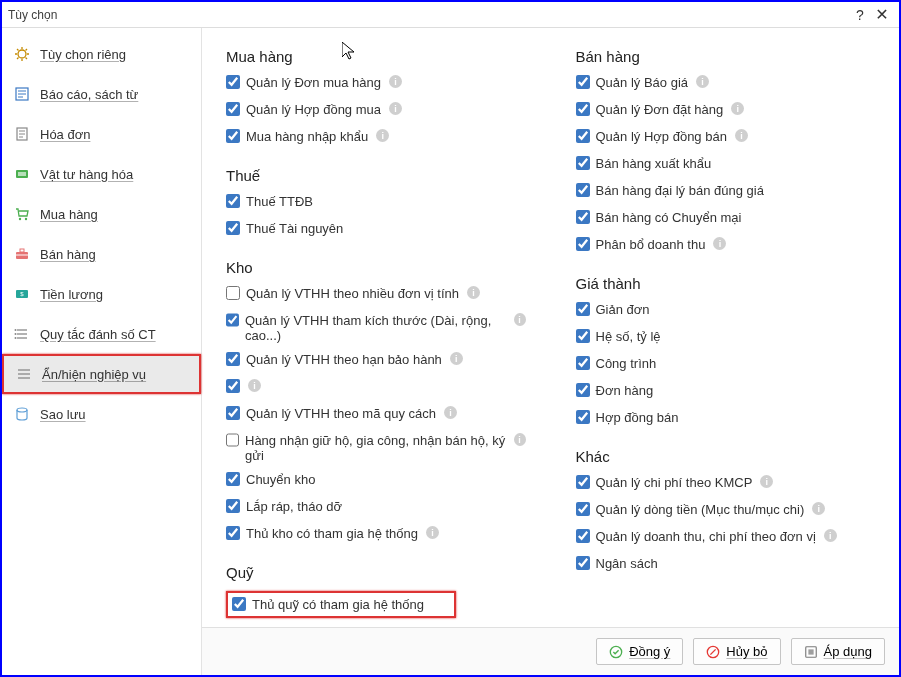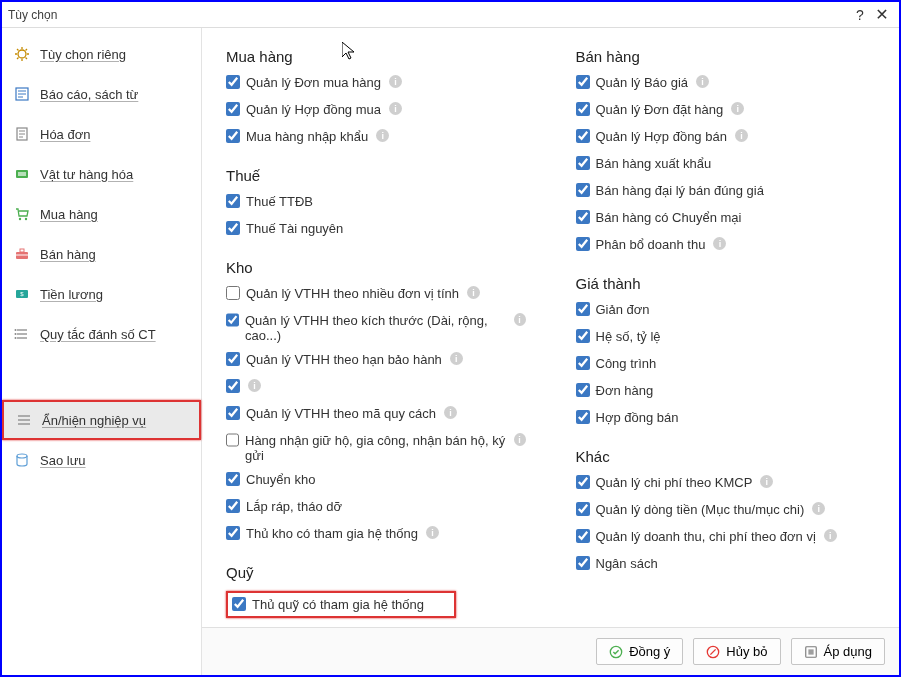--- a/index.html
+++ b/index.html
@@ -8,39 +8,39 @@
 .titlebar { height: 26px; background: #fff; border-bottom: 1px solid #ddd; display: flex; align-items: center; padding: 0 6px; }
 .titlebar-title { flex: 1; font-size: 12px; color: #404040; }
 .titlebar-help, .titlebar-close { width: 22px; height: 22px; display: flex; align-items: center; justify-content: center; font-size: 14px; color: #333; cursor: pointer; }
 .titlebar-close { font-size: 16px; }
 .body { flex: 1; display: flex; overflow: hidden; }
 .sidebar { width: 200px; border-right: 1px solid #e3e3e3; background: #fff; padding-top: 6px; }
 .sidebar-item { display: flex; align-items: center; height: 40px; padding: 0 12px; cursor: pointer; gap: 10px; }
 .sidebar-item.active { background: #eaeaea; }
 .sidebar-item-label { text-decoration: underline; text-decoration-color: rgba(0,0,0,0.3); text-underline-offset: 2px; color: #333; }
 .highlight-red { border: 2px solid #d33; box-shadow: 0 0 2px #d33; }
-.sidebar .highlight-red { border: 2px solid #d33; margin-top: 46px; }
+.sidebar .highlight-red { border: 2px solid #d33; }
 .icon { width: 16px; height: 16px; display: inline-flex; align-items: center; justify-content: center; flex-shrink: 0; }
 
 .content { flex: 1; display: flex; flex-direction: column; overflow: hidden; }
 .scroll { flex: 1; overflow: auto; padding: 20px 24px 10px 24px; position: relative; }
 .columns { display: flex; gap: 50px; }
 .col { flex: 1; min-width: 0; }
 .section { margin-bottom: 20px; }
 .section-title { font-size: 15px; color: #222; margin-bottom: 10px; font-weight: 400; }
 .check-row { display: flex; align-items: flex-start; gap: 6px; margin-bottom: 9px; min-height: 18px; }
 .check-row input[type="checkbox"] { width: 14px; height: 14px; accent-color: #3b78c3; cursor: pointer; }
 .check-row label { cursor: pointer; }
 .info-icon { width: 13px; height: 13px; border-radius: 50%; background: #cfcfcf; color: #fff; font-size: 9px; font-weight: bold; display: inline-flex; align-items: center; justify-content: center; margin-left: 2px; cursor: default; }
 .check-row.highlight-red { display: inline-flex; padding: 4px 30px 4px 4px; }
 
 .footer { border-top: 1px solid #e0e0e0; padding: 10px 14px; display: flex; justify-content: flex-end; gap: 10px; background: #fafafa; }
 .btn { display: inline-flex; align-items: center; gap: 6px; border: 1px solid #c5c5c5; background: #fdfdfd; padding: 5px 12px; font-size: 13px; cursor: pointer; border-radius: 2px; }
 .btn .icon { width: 14px; height: 14px; }
-.btn-label { text-decoration-color: rgba(0,0,0,0.25); text-underline-offset: 2px; }
+.btn-label { text-decoration: underline; text-decoration-color: rgba(0,0,0,0.25); text-underline-offset: 2px; }
 
 .cursor-arrow { position: absolute; left: 140px; top: 14px; pointer-events: none; }
 
 
 .scroll::-webkit-scrollbar { width: 16px; }
 .scroll::-webkit-scrollbar-thumb { background: #c7c7c7; border: 3px solid #fff; border-radius: 8px; }
 .scroll::-webkit-scrollbar-track { background: #f5f5f5; }
 </style>
 </head>
 <body>
@@ -208,21 +208,21 @@
               </div>
               <div class="section">
                 <div class="section-title">Kho</div>
                 <div class="check-row">
                   <input type="checkbox" style="">
                   <label>Quản lý VTHH theo nhiều đơn vị tính</label>
                   <span class="info-icon">i</span>
                 </div>
                 <div class="check-row">
                   <input type="checkbox" checked="" style="">
-                  <label>Quản lý VTHH theo kích thước (Dài, rộng, cao...)</label>
+                  <label>Quản lý VTHH tham kích thước (Dài, rộng, cao...)</label>
                   <span class="info-icon">i</span>
                 </div>
                 <div class="check-row">
                   <input type="checkbox" checked="" style="">
                   <label>Quản lý VTHH theo hạn bảo hành</label>
                   <span class="info-icon">i</span>
                 </div>
                 <div class="check-row">
                   <input type="checkbox" checked="" style="">
                   <span class="info-icon">i</span>

